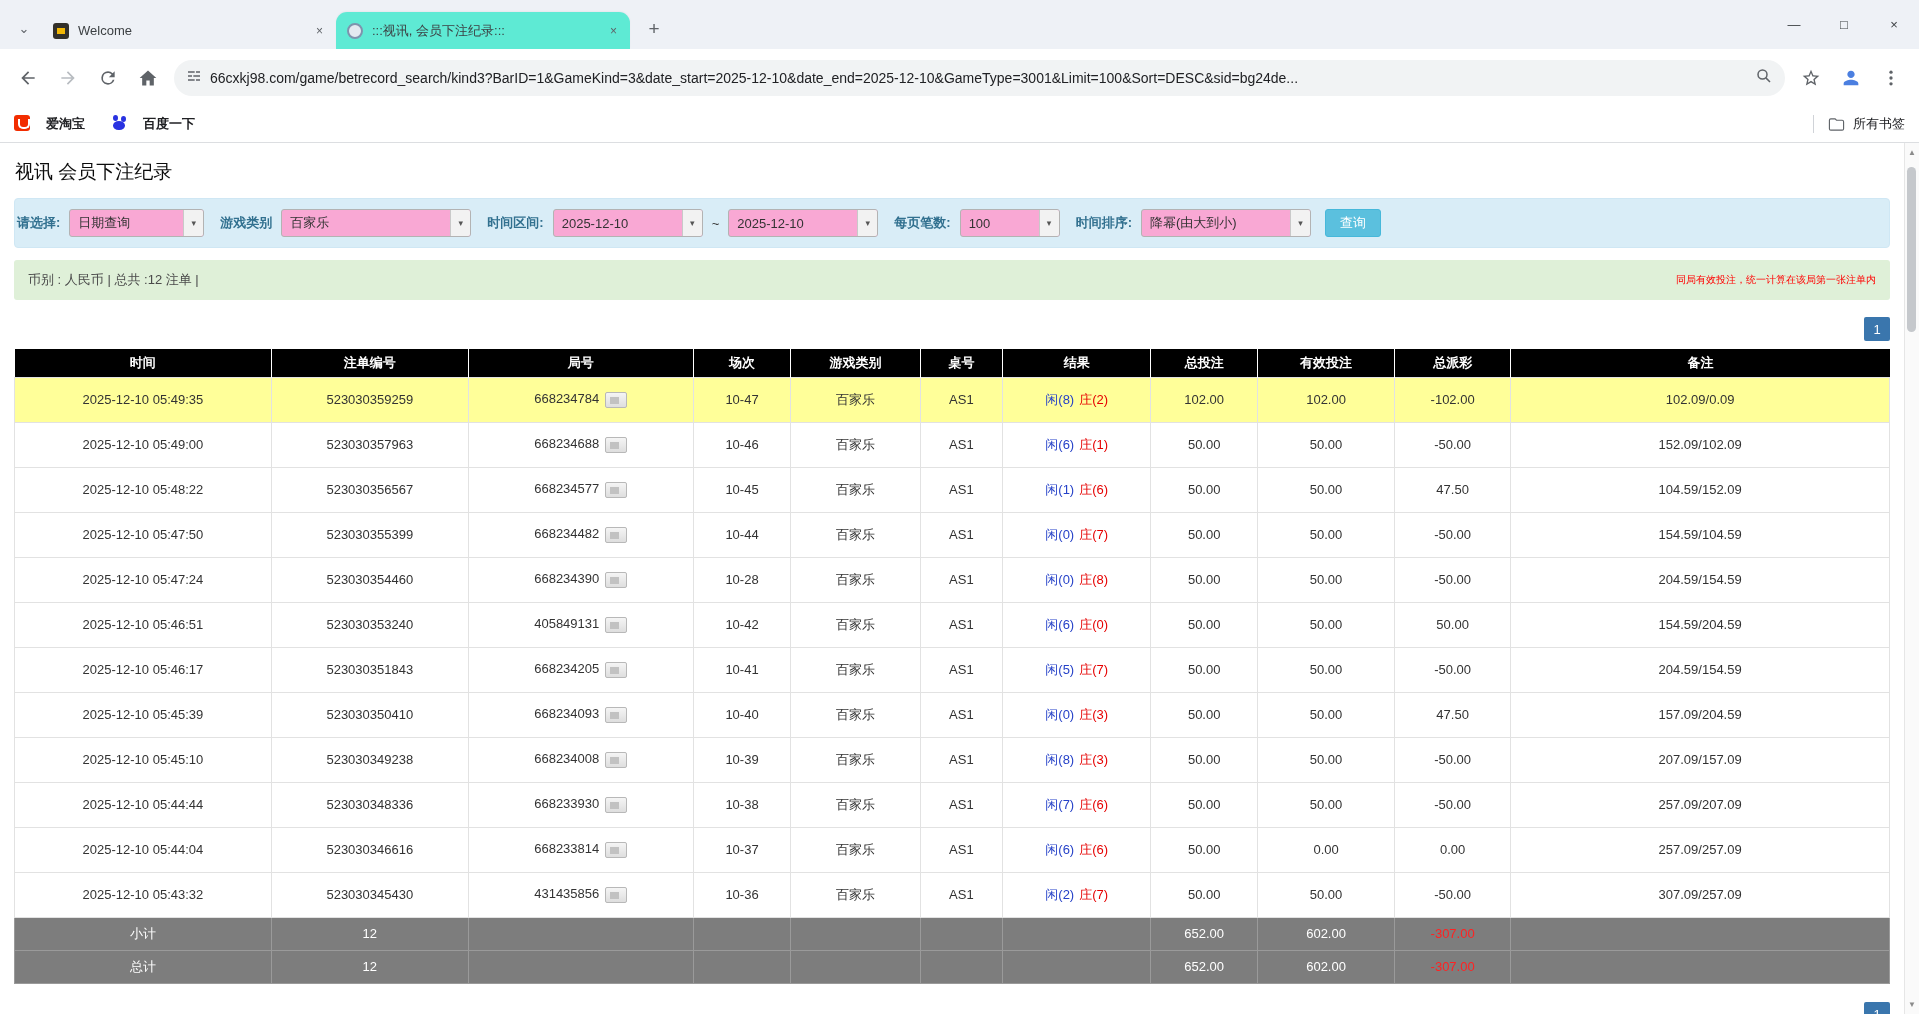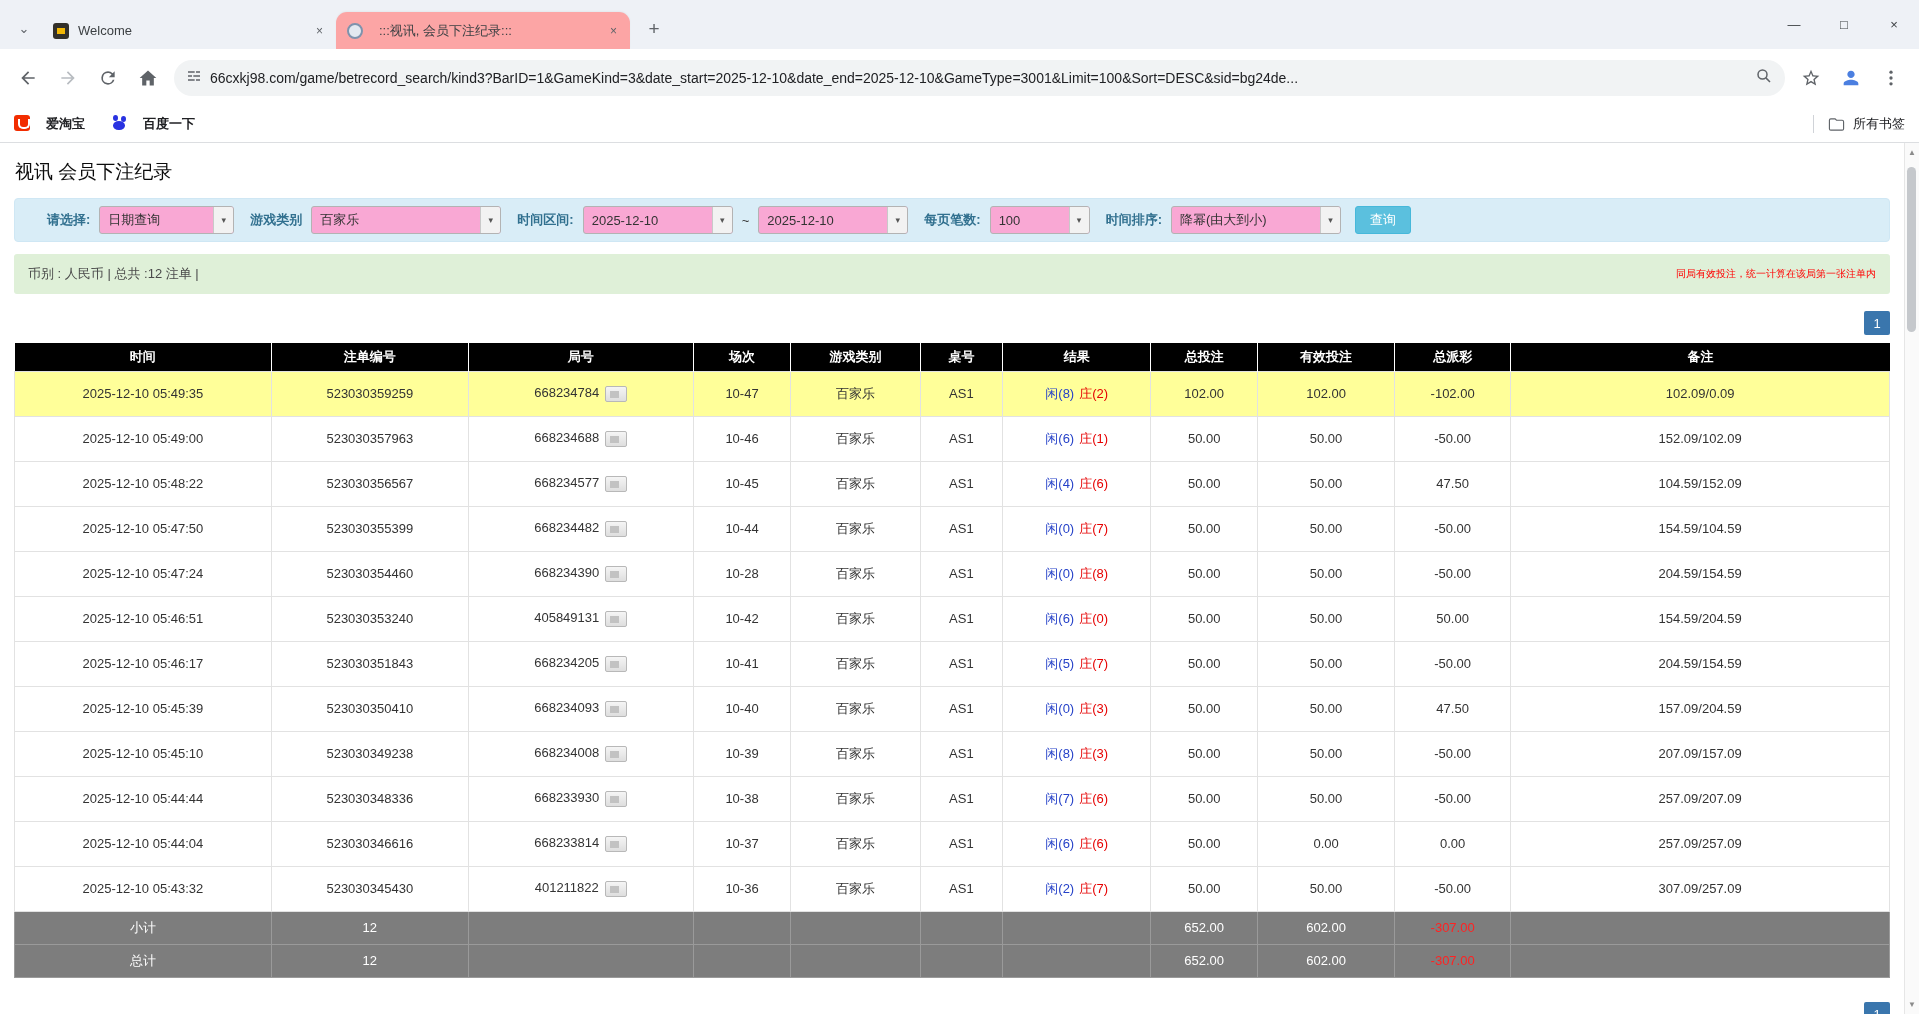--- a/index.html
+++ b/index.html
@@ -5,21 +5,21 @@
   * { margin:0; padding:0; box-sizing:border-box; }
   html,body { width:1919px; height:1014px; overflow:hidden; }
   body { font-family:"Liberation Sans","DejaVu Sans",sans-serif; background:#fff; color:#202124; }
   .screen { position:relative; width:1919px; height:1014px; overflow:hidden; background:#fff; }
 
   
   .tab-strip { height:49px; background:#eef1f6; display:flex; align-items:flex-end; position:relative; }
   .tab-search { width:28px; height:28px; margin:0 4px 7px 10px; display:flex; align-items:center; justify-content:center; color:#5f6368; font-size:13px; }
   .tab { width:294px; height:37px; display:flex; align-items:center; padding:0 8px 0 11px; border-radius:11px 11px 0 0; position:relative; }
   .tab.inactive::after { content:""; position:absolute; right:-2px; top:10px; width:1px; height:18px; background:#c4c7cc; }
-  .tab.active { background:#fca5a5; box-shadow:0 -1px 2px rgba(0,0,0,.04);gap:7px; }
+  .tab.active { background:#5eead4; box-shadow:0 -1px 2px rgba(0,0,0,.04); }
   .tab .favicon { width:16px; height:16px; flex:none; }
   .fav-welcome { background:#33302a; border-radius:3px; position:relative; }
   .fav-welcome::after { content:""; position:absolute; left:4px; top:5px; width:8px; height:6px; background:#f2b705; }
   .fav-record { border-radius:50%; background:#e3e9f0; border:2px solid #7e93ad; }
   .tab-title { flex:1; font-size:13px; color:#3c4043; white-space:nowrap; overflow:hidden; margin:0 9px; }
   .tab-close { width:17px; height:17px; border-radius:50%; display:flex; align-items:center; justify-content:center; font-size:12px; color:#5f6368; flex:none; }
   .new-tab { width:28px; height:28px; margin:0 0 6px 10px; display:flex; align-items:center; justify-content:center; font-size:19px; color:#5f6368; }
   .win-controls { position:absolute; right:0; top:0; height:49px; display:flex; }
   .win-controls .wc { width:50px; height:100%; display:flex; align-items:center; justify-content:center; font-size:13px; color:#3c4043; }
 
@@ -36,21 +36,21 @@
   .bm-baidu::before { content:""; position:absolute; left:2px; top:6px; width:12px; height:9px; background:#2932e1; border-radius:50% 50% 46% 46%; }
   .bm-baidu::after { content:""; position:absolute; left:2px; top:0; width:5px; height:6px; background:#2932e1; border-radius:50%; box-shadow:8px 1px 0 #2932e1; }
   .bm-spacer { flex:1; }
   .bm-divider { width:1px; height:18px; background:#d0d3d8; margin-right:14px; }
   .all-bookmarks { display:flex; align-items:center; gap:8px; }
 
   
   .page { position:absolute; top:143px; left:0; right:15px; bottom:0; padding:14px 14px 0; overflow:hidden; background:#fff; }
   .page-title { font-size:19px; color:#0c0c0c; margin:2px 0 13px 1px; }
 
-  .filter-bar { background:#d9edf7; border:1px solid #cfe7f4; border-radius:4px; height:44px; display:flex; align-items:center; padding:0 30px; gap:9px; font-size:13px; }
+  .filter-bar { background:#d9edf7; border:1px solid #cfe7f4; border-radius:4px; height:50px; display:flex; align-items:center; padding:0 0; gap:9px; font-size:13px; }
   .f-label { color:#31708f; font-weight:bold; flex:none; margin-left:7px; }
   .f-label.first { margin-left:2px; }
   .combo { height:28px; background:#f9a8d4; border:1px solid #b3b3b3; border-radius:3px; display:flex; align-items:stretch; flex:none; }
   .combo .val { padding:0 8px; display:flex; align-items:center; font-size:13px; color:#333; flex:1; white-space:nowrap; }
   .combo .arr { width:20px; border-left:1px solid #c9c9c9; background:#f2f2f2; display:flex; align-items:center; justify-content:center; color:#555; font-size:9px; border-radius:0 2px 2px 0; }
   .w-135{width:135px} .w-190{width:190px} .w-150{width:150px} .w-100{width:100px} .w-170{width:170px}
   .tilde { color:#333; }
   .search-btn { height:28px; padding:0 14px; background:#5bc0de; border:1px solid #46b8da; border-radius:3px; color:#fff; font-size:13px; display:flex; align-items:center; margin-left:5px; }
 
   .summary-bar { margin-top:12px; background:#dff0d8; border-radius:3px; height:40px; display:flex; align-items:center; justify-content:space-between; padding:0 14px; }
@@ -281,21 +281,21 @@
     <td class="neg">-50.00</td>
     <td>152.09/102.09</td>
   </tr>
           <tr class="bet-row">
     <td>2025-12-10 05:48:22</td>
     <td>523030356567</td>
     <td><span>668234577</span><span class="round-icon"></span></td>
     <td>10-45</td>
     <td>百家乐</td>
     <td>AS1</td>
-    <td><span class="player">闲(4)</span><span class="banker">庄(6)</span></td>
+    <td><span class="player">闲(1)</span><span class="banker">庄(6)</span></td>
     <td class="blue">50.00</td>
     <td>50.00</td>
     <td>47.50</td>
     <td>104.59/152.09</td>
   </tr>
           <tr class="bet-row">
     <td>2025-12-10 05:47:50</td>
     <td>523030355399</td>
     <td><span>668234482</span><span class="round-icon"></span></td>
     <td>10-44</td>
@@ -394,21 +394,21 @@
     <td>AS1</td>
     <td><span class="player">闲(6)</span><span class="banker">庄(6)</span></td>
     <td class="blue">50.00</td>
     <td>0.00</td>
     <td>0.00</td>
     <td>257.09/257.09</td>
   </tr>
           <tr class="bet-row">
     <td>2025-12-10 05:43:32</td>
     <td>523030345430</td>
-    <td><span>401211822</span><span class="round-icon"></span></td>
+    <td><span>431435856</span><span class="round-icon"></span></td>
     <td>10-36</td>
     <td>百家乐</td>
     <td>AS1</td>
     <td><span class="player">闲(2)</span><span class="banker">庄(7)</span></td>
     <td class="blue">50.00</td>
     <td>50.00</td>
     <td class="neg">-50.00</td>
     <td>307.09/257.09</td>
   </tr>
         </tbody>

